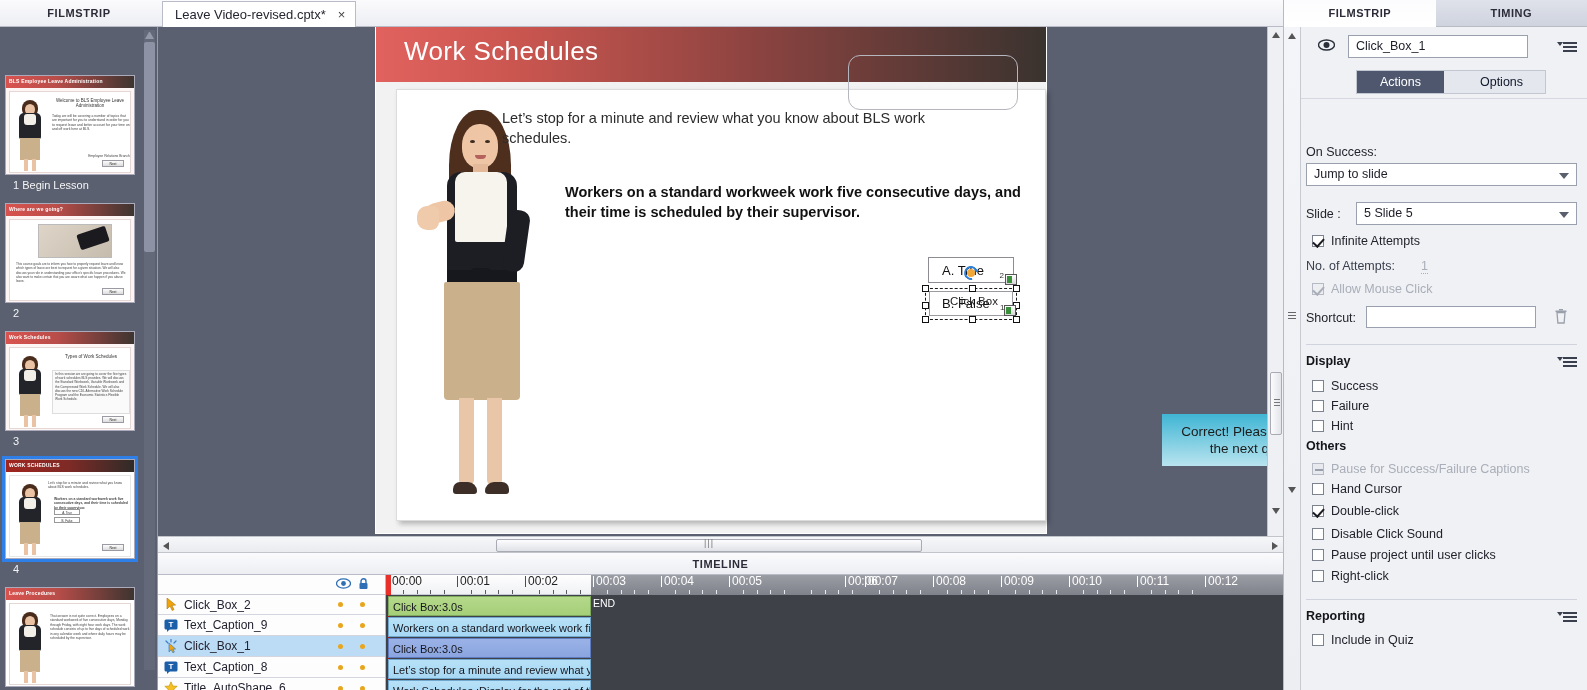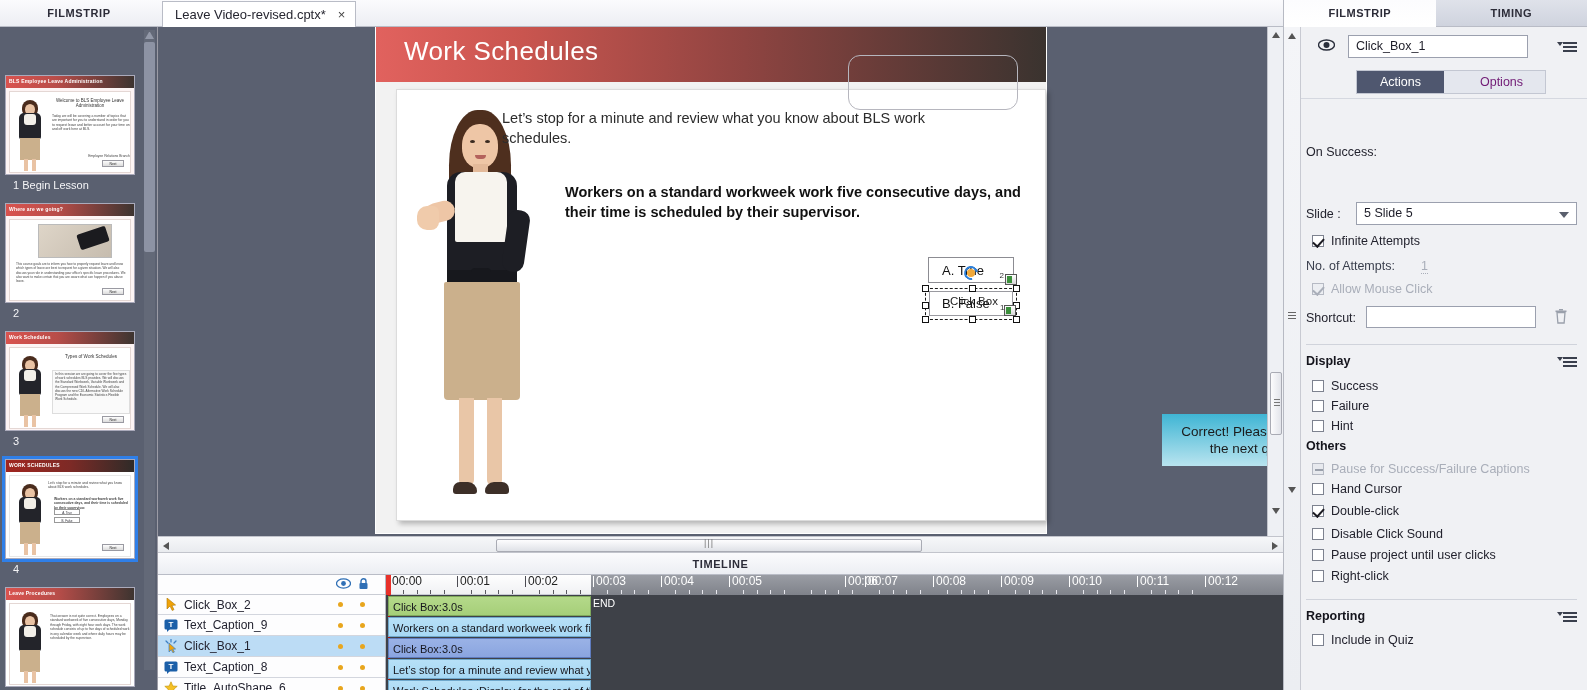--- a/index.html
+++ b/index.html
@@ -328,21 +328,21 @@
   .hamb i:nth-child(1){top:1px;} .hamb i:nth-child(2){top:5px;} .hamb i:nth-child(3){top:9px;}
   .hamb:before{content:"";position:absolute;left:-4px;top:1px;width:0;height:0;
                border-left:3px solid transparent;border-right:3px solid transparent;border-top:4px solid #3a3f4d;}
   #name-hamb { right:11px; top:14px; }
 
   #ao-strip { position:relative; height:30px; border-bottom:1px solid #d5d8e0; }
   #ao-wrap { position:absolute; left:55px; top:1px; width:190px; height:24px;
              background:#e4e7ee; border:1px solid #c3c7d2; display:flex; }
   .ao-btn { flex:1; text-align:center; line-height:22px; font-size:12.5px; }
   .ao-btn.on { background:#4f576f; color:#fff; }
-  .ao-btn.off{ color:#701a75;padding-left:14px; }
+  .ao-btn.off{ color:#0f172a;padding-left:14px; }
 
   .rp-label { font-size:12.5px; color:#23232e; }
   #onsucc-label { position:absolute; left:5px; top:118px; }
   .rp-select {
     position:absolute; background:#fff; border:1px solid #9ba0ae; height:23px;
     font-size:12.5px; line-height:21px; padding-left:7px; color:#1d1d28;
   }
   .rp-select .caret {
     position:absolute; right:7px; top:9px; width:0;height:0;
     border-left:5px solid transparent;border-right:5px solid transparent;border-top:6px solid #5a5f6d;
@@ -783,20 +783,24 @@
       </div>
 
       <div id="ao-strip">
         <div id="ao-wrap">
           <div class="ao-btn on">Actions</div>
           <div class="ao-btn off">Options</div>
         </div>
       </div>
 
       <div class="rp-label" id="onsucc-label">On Success:</div>
+      <div class="rp-select" id="onsucc-sel">
+        <span>Jump to slide</span>
+        <span class="caret"></span>
+      </div>
 
       <div class="rp-label" id="slide-label">Slide :</div>
       <div class="rp-select" id="slide-sel">
         <span>5 Slide 5</span>
         <span class="caret"></span>
       </div>
 
       <div class="cbrow" id="inf-row">
         <span class="cbox checked"></span>
         <span>Infinite Attempts</span>

